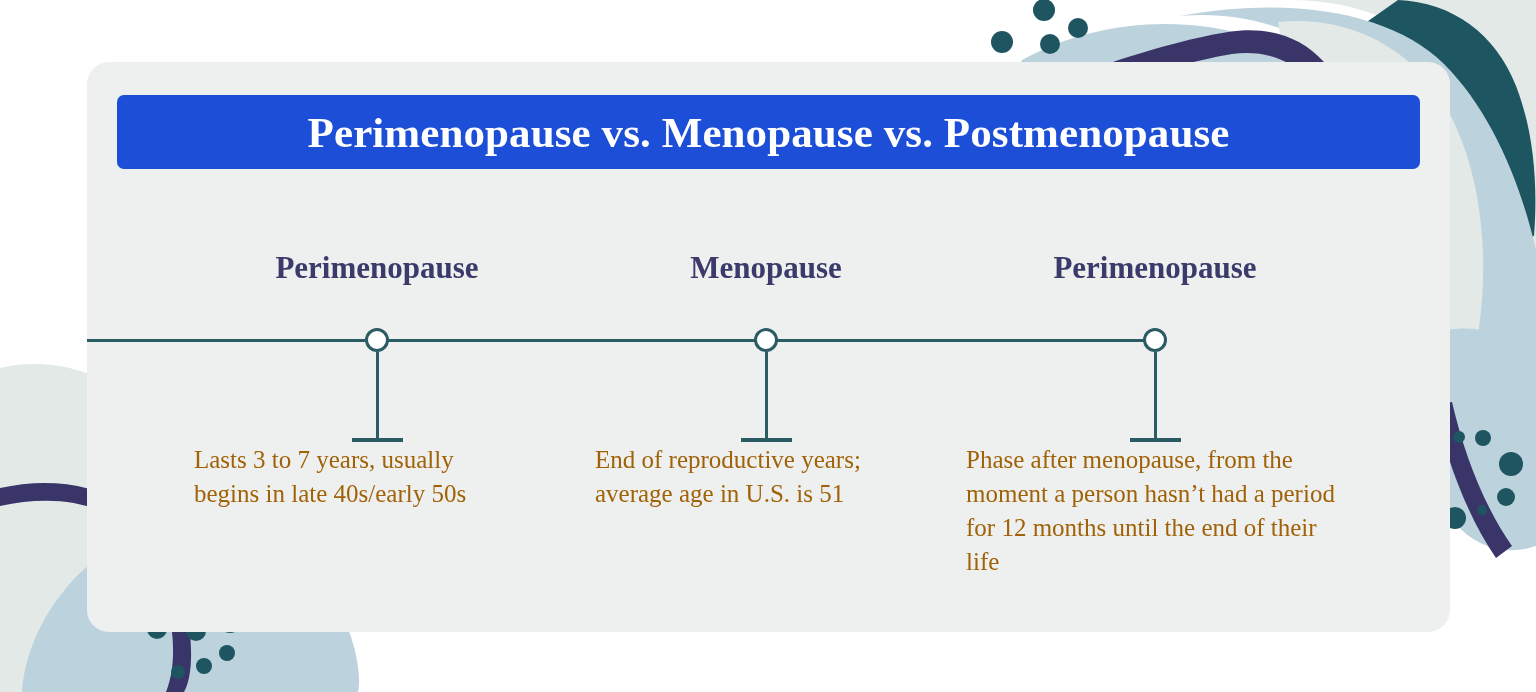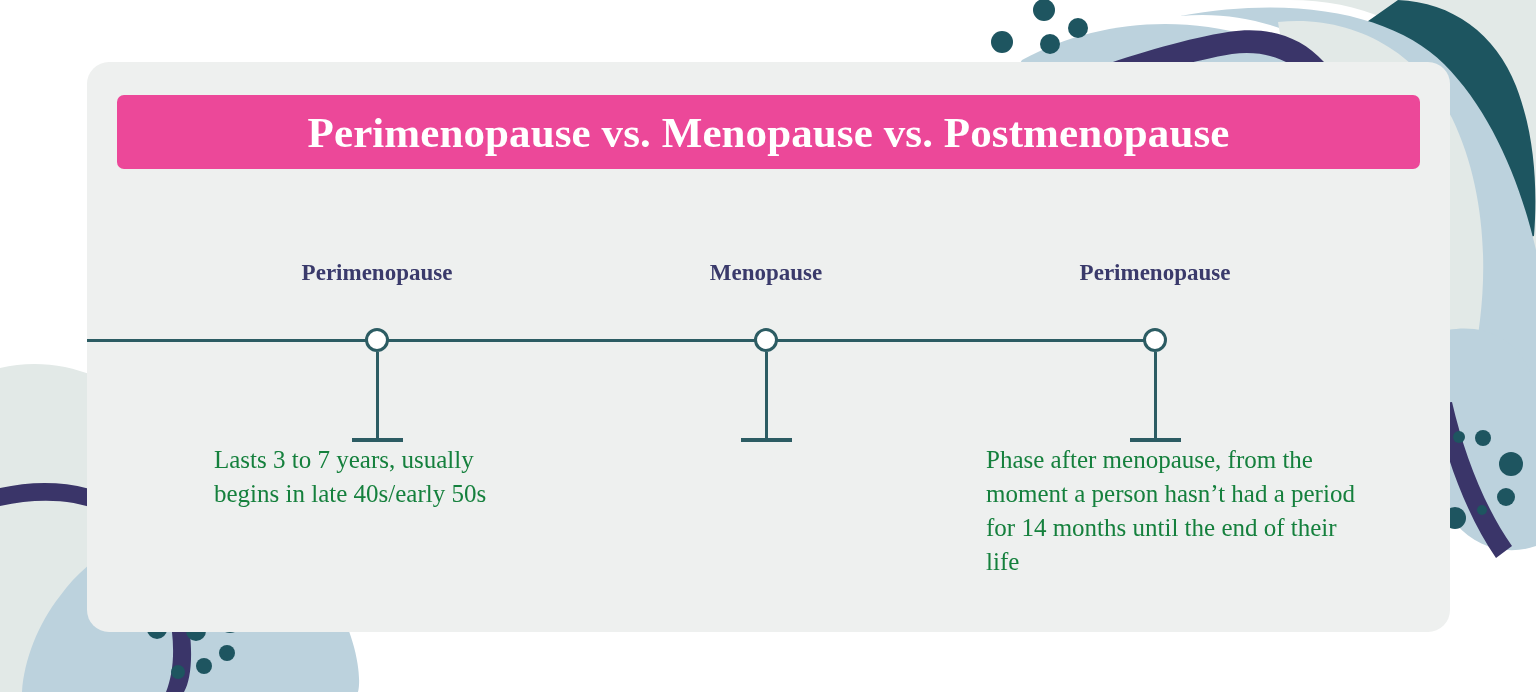--- a/index.html
+++ b/index.html
@@ -37,21 +37,21 @@
     z-index: 2;
   }
 
   
   .title-banner {
     position: absolute;
     left: 30px;
     top: 33px;
     width: 1303px;
     height: 74px;
-    background: #ec4899;
+    background: #1d4ed8;
     border-radius: 7px;
     display: flex;
     align-items: center;
     justify-content: center;
   }
   .title-text {
     color: #ffffff;
     font-size: 43px;
     font-weight: bold;
     letter-spacing: 0.1px;
@@ -107,34 +107,33 @@
     width: 51px;
     height: 4px;
     background: #2c5c63;
   }
 
   .node-label {
     position: absolute;
     bottom: 42px;
     transform: translateX(-50%);
     color: #3a3a6b;
-    font-size: 23px;
+    font-size: 31px;
     font-weight: bold;
     white-space: nowrap;
     font-family: "Liberation Serif", "DejaVu Serif", serif;
   }
 
   .node-desc {
     position: absolute;
     top: 381px;
-    color: #15803d;
+    color: #a16207;
     font-size: 25px;
     line-height: 34px;
     font-family: "Liberation Serif", "DejaVu Serif", serif;
-    margin-left: 20px;
   }
 </style>
 </head>
 <body>
 
 <svg id="decor" viewBox="0 0 1536 692" width="1536" height="692" xmlns="http://www.w3.org/2000/svg">
 
   <path fill="#e2e9e7" d="M1290,0 C1360,0 1420,26 1452,72 C1492,128 1512,200 1514,268
            C1516,340 1500,400 1464,440 L1536,440 L1536,0 Z"></path>
 
@@ -217,23 +216,24 @@
       <span class="node-foot"></span>
     </div>
     <div class="node-desc" style="left:107px; width:330px;">Lasts 3 to 7 years, usually begins in late 40s/early 50s</div>
 
     <div class="node" style="left:679px;">
       <span class="node-label" style="left:0px;text-align:right;">Menopause</span>
       <span class="node-circle"></span>
       <span class="node-stem"></span>
       <span class="node-foot"></span>
     </div>
+    <div class="node-desc" style="left:508px; width:340px;">End of reproductive years; average age in U.S. is 51</div>
 
     <div class="node" style="left:1068px;">
       <span class="node-label" style="left:0px;">Perimenopause</span>
       <span class="node-circle"></span>
       <span class="node-stem"></span>
       <span class="node-foot"></span>
     </div>
-    <div class="node-desc" style="left:879px; width:378px;">Phase after menopause, from the moment a person hasn’t had a period for 14 months until the end of their life</div>
+    <div class="node-desc" style="left:879px; width:378px;">Phase after menopause, from the moment a person hasn’t had a period for 12 months until the end of their life</div>
 
   </div>
 </div>
 
 </body></html>

